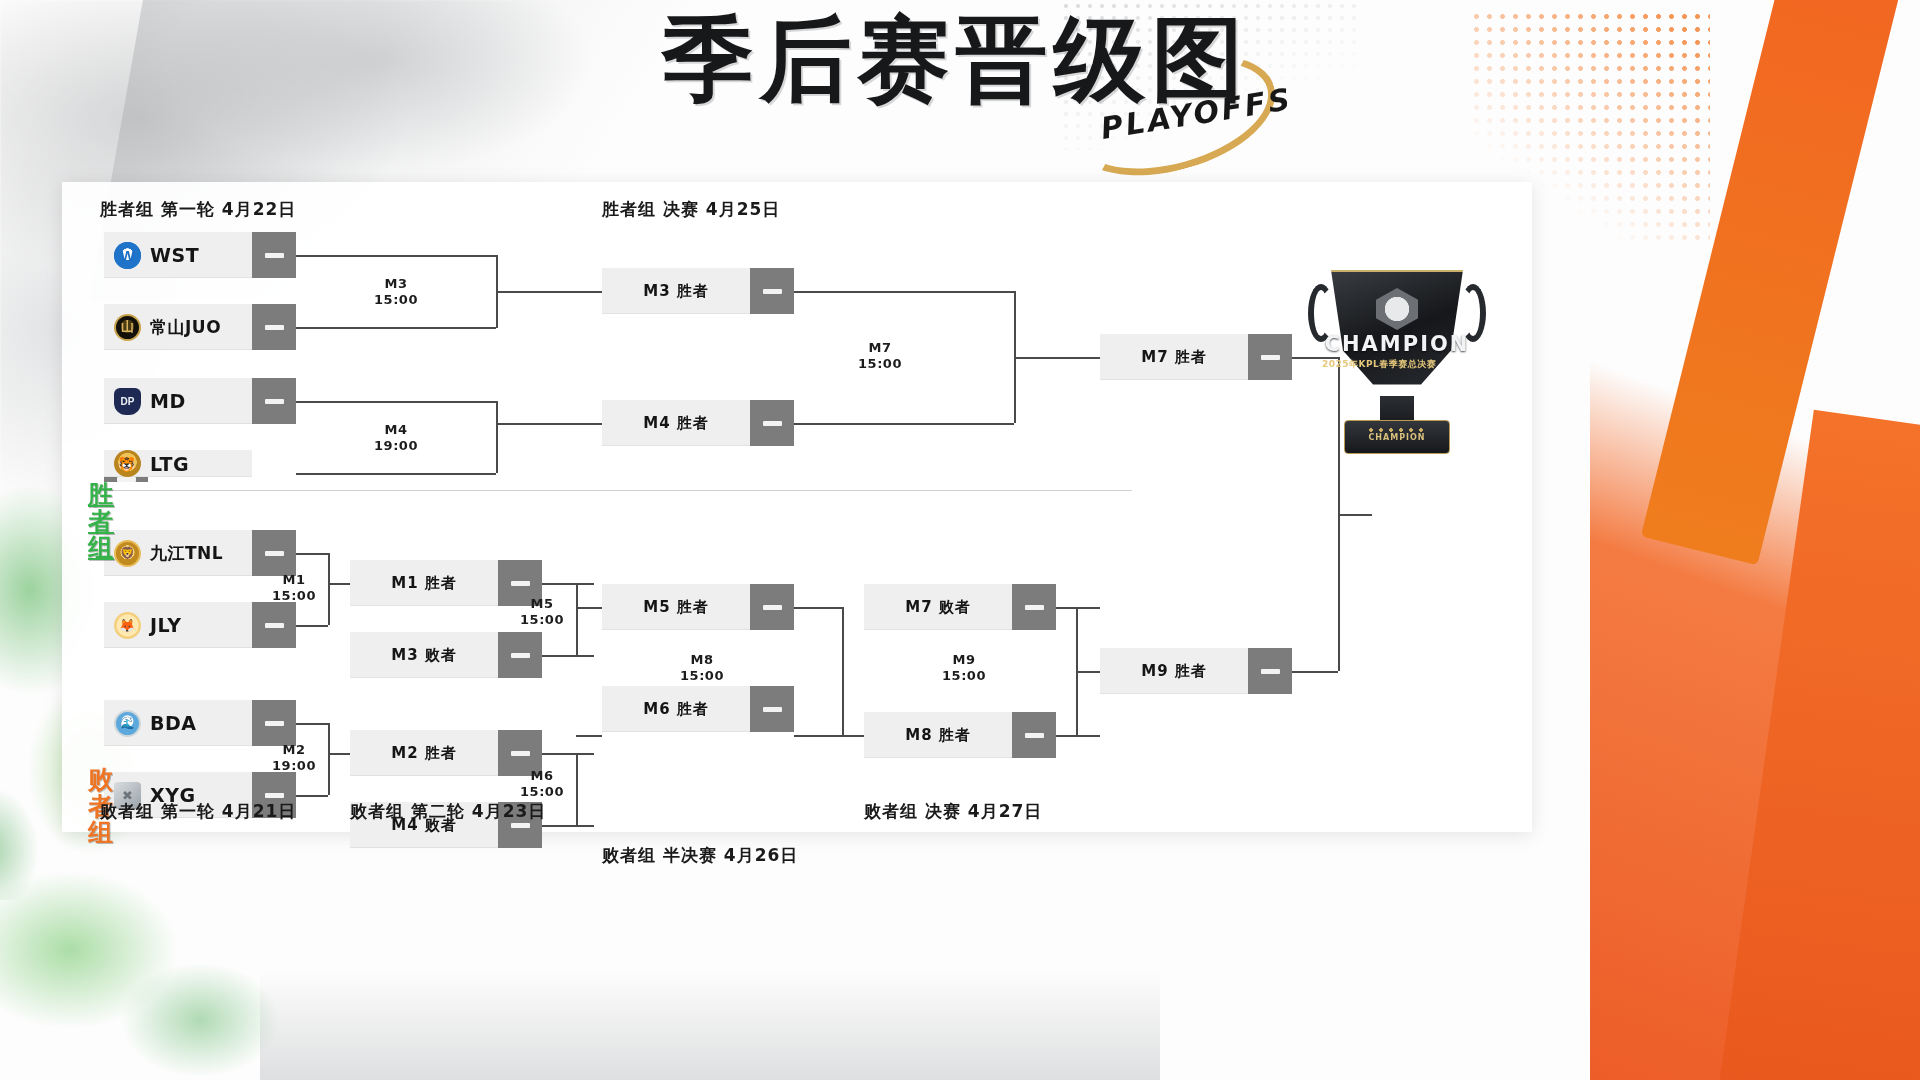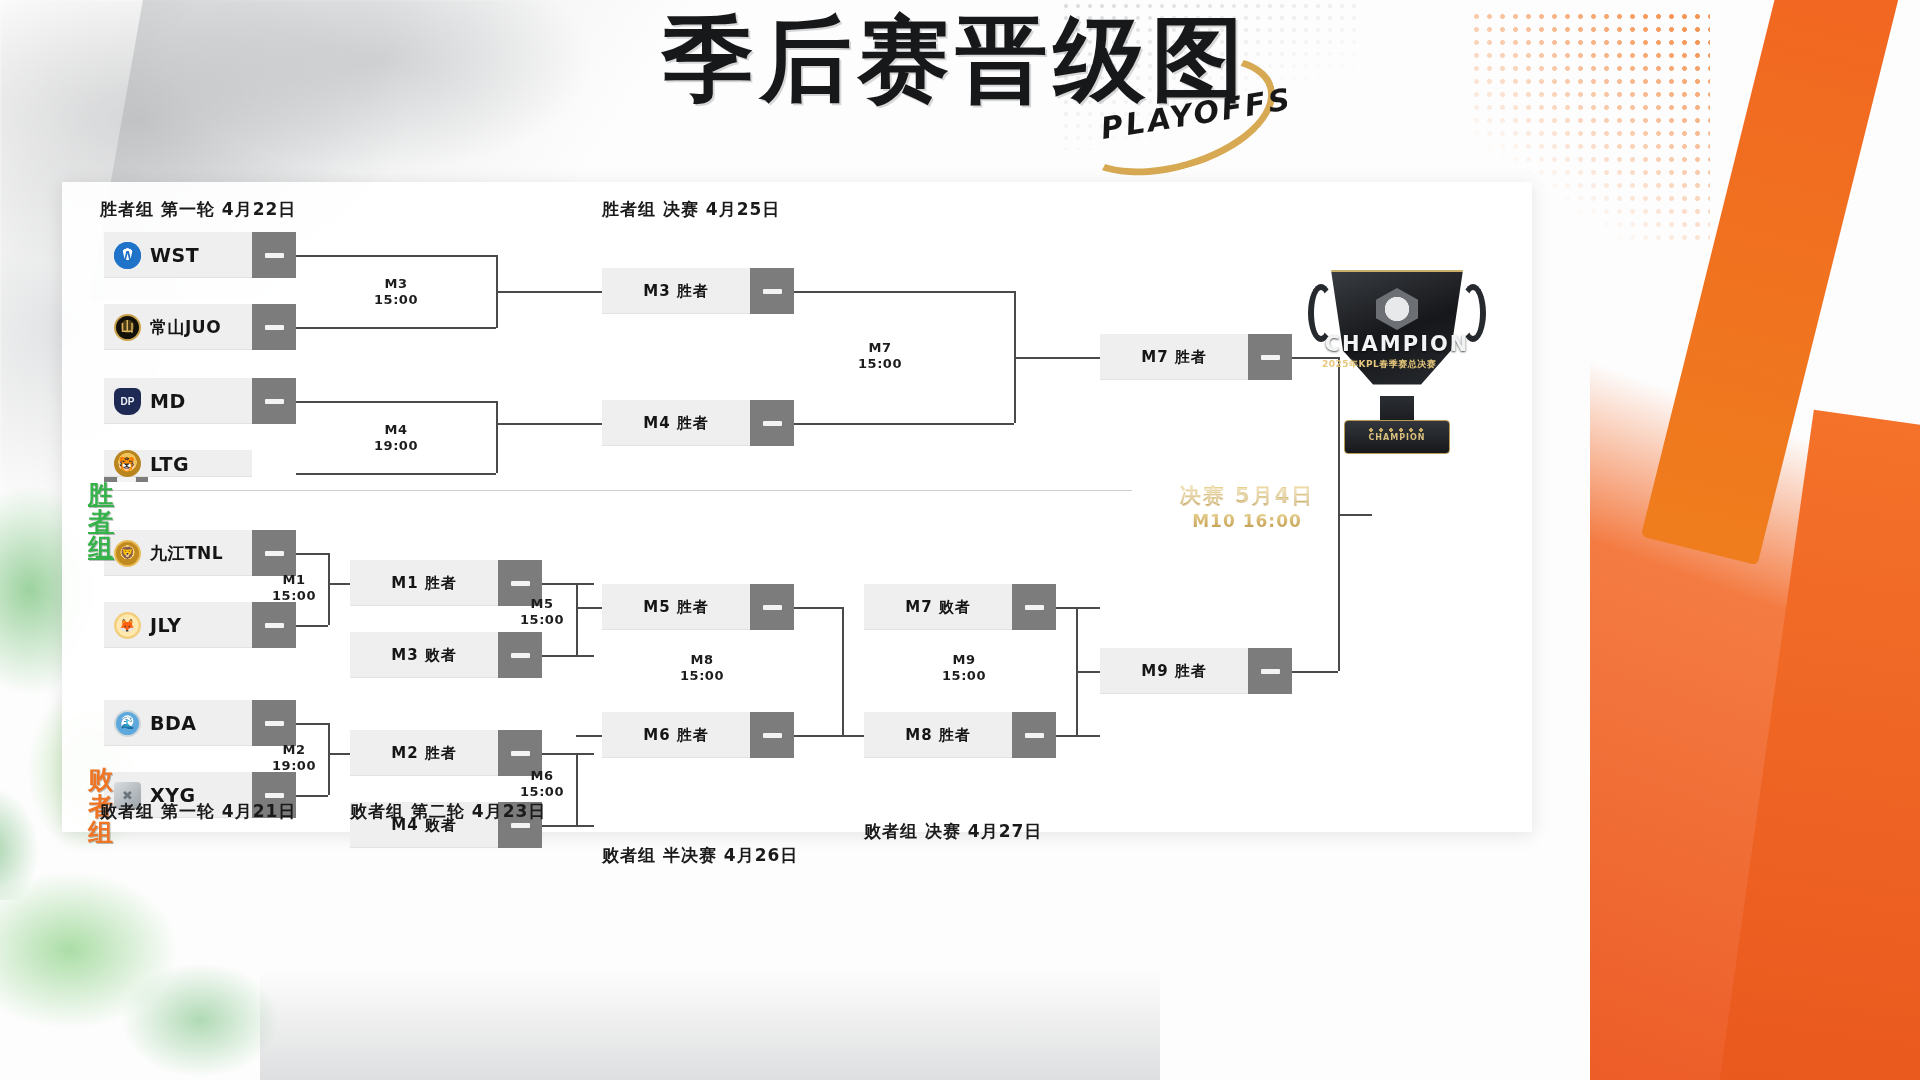--- a/index.html
+++ b/index.html
@@ -295,21 +295,21 @@
 <div id="panel">
 
   <div class="side-label" id="label-winners">胜者组</div>
   <div class="side-label" id="label-losers">败者组</div>
 
   <div class="round-head" style="left:38px; top:16px;">胜者组 第一轮 4月22日</div>
   <div class="round-head" style="left:540px; top:16px;">胜者组 决赛 4月25日</div>
   <div class="round-head" style="left:38px; top:618px;">败者组 第一轮 4月21日</div>
   <div class="round-head" style="left:288px; top:618px;">败者组 第二轮 4月23日</div>
   <div class="round-head" style="left:540px; top:618px;margin-top:44px;">败者组 半决赛 4月26日</div>
-  <div class="round-head" style="left:802px; top:638px;text-align:center;">败者组 决赛 4月27日</div>
+  <div class="round-head" style="left:802px; top:618px;text-align:center;">败者组 决赛 4月27日</div>
 
   <div id="half-divider"></div>
 
   <div class="slot" style="left:42px; top:50px;">
     <div class="plate">
       <span class="logo wst"></span>
       <span class="tname">WST</span>
     </div>
     <div class="score">
         <span class="dash"></span>
@@ -442,21 +442,21 @@
 
   <div class="slot" style="left:540px; top:402px;">
     <div class="plate wide">
       <span class="mlabel">M5 胜者</span>
     </div>
     <div class="score">
         <span class="dash"></span>
       </div>
   </div>
 
-  <div class="slot" style="left:540px; top:530px;">
+  <div class="slot" style="left:540px; top:504px;">
     <div class="plate wide">
       <span class="mlabel">M6 胜者</span>
     </div>
     <div class="score">
         <span class="dash"></span>
       </div>
   </div>
 
   <div class="slot" style="left:802px; top:402px;">
     <div class="plate wide">
@@ -564,24 +564,20 @@
   <div class="ln h" style="left:1014px; top:489px; width:24px;"></div>
   <div class="mtime" style="left:862px; top:470px; width:80px;">
     <span>M9</span><br><span>15:00</span>
   </div>
 
   <div class="ln h" style="left:1230px; top:175px; width:46px;"></div>
   <div class="ln h" style="left:1230px; top:489px; width:46px;"></div>
   <div class="ln v" style="left:1276px; top:175px; height:314px;"></div>
   <div class="ln h" style="left:1276px; top:332px; width:34px;"></div>
 
-  <div id="final-label">
-    <div class="fl1">决赛 5月4日</div>
-    <div class="fl2">M10 16:00</div>
-  </div>
 </div>
 
 <div id="trophy">
   <div class="handleL"></div>
   <div class="handleR"></div>
   <div class="cup"></div>
   <div class="emblem"></div>
   <div class="champ-txt">CHAMPION</div>
   <div class="champ-sub">2025年KPL春季赛总决赛</div>
   <div class="stem"></div>

